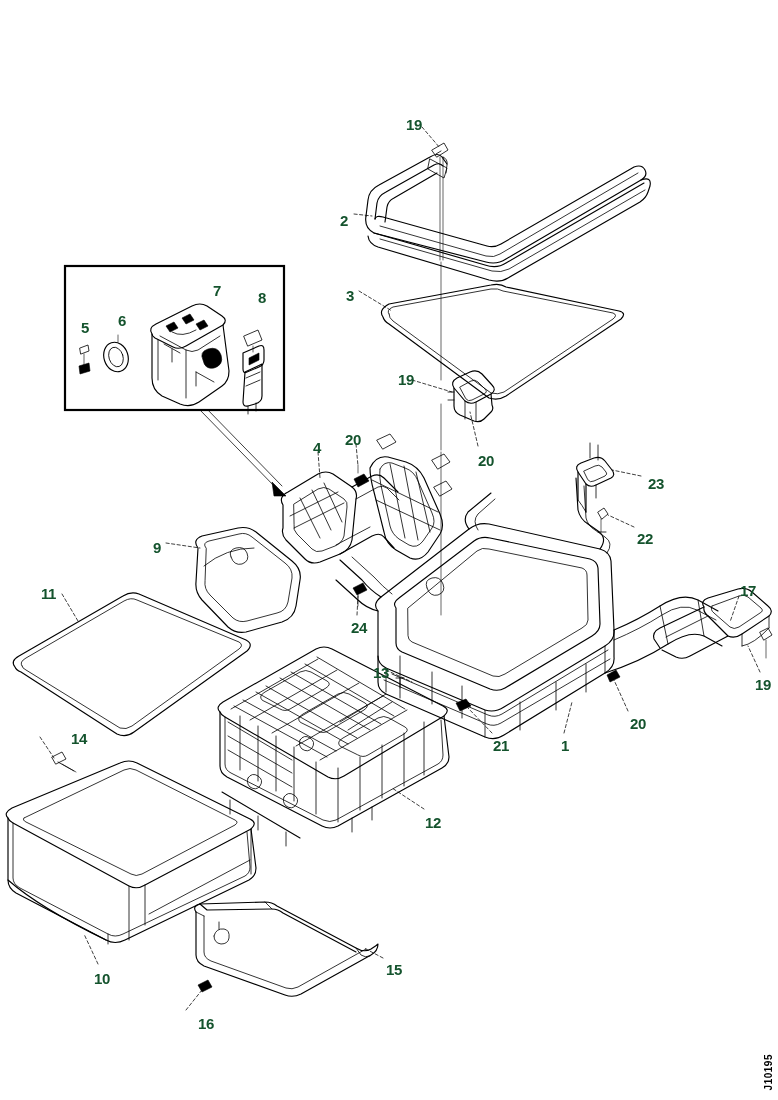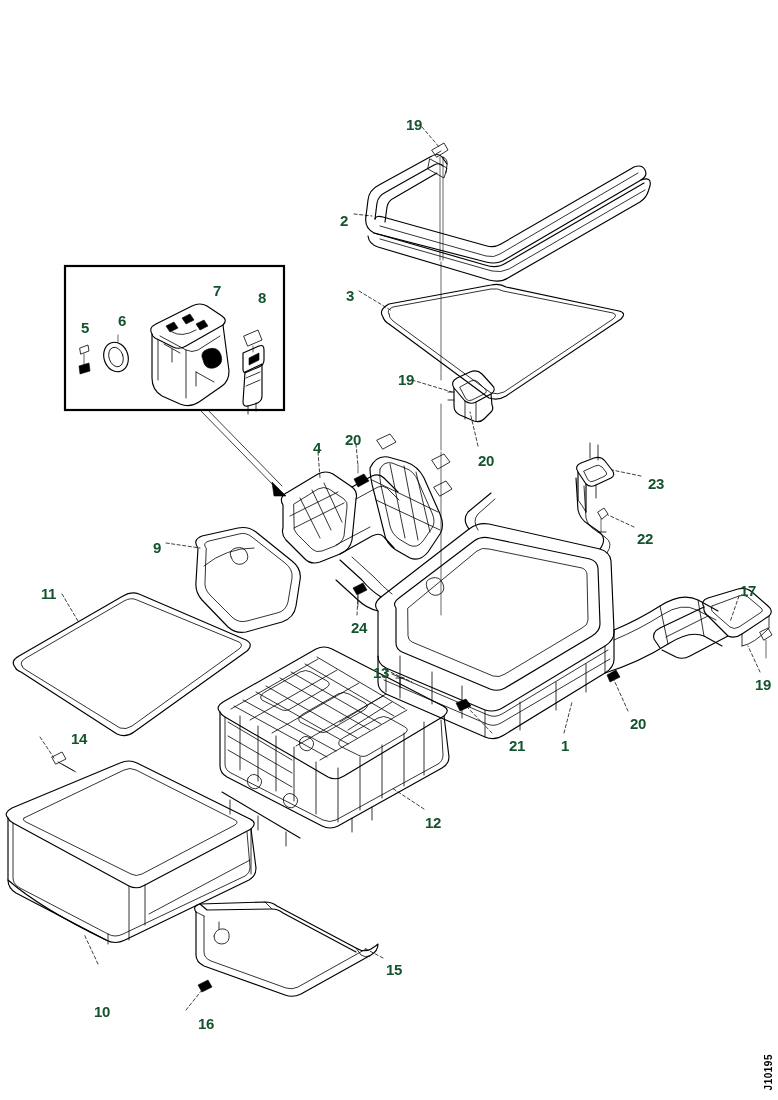--- a/index.html
+++ b/index.html
@@ -475,23 +475,23 @@
   <span class="callout" style="left:345px; top:432px;">20</span>
   <span class="callout" style="left:648px; top:476px;">23</span>
   <span class="callout" style="left:637px; top:531px;">22</span>
   <span class="callout" style="left:153px; top:540px;">9</span>
   <span class="callout" style="left:41px; top:586px;">11</span>
   <span class="callout" style="left:740px; top:583px;">17</span>
   <span class="callout" style="left:351px; top:620px;">24</span>
   <span class="callout" style="left:373px; top:665px;">13</span>
   <span class="callout" style="left:755px; top:677px;">19</span>
   <span class="callout" style="left:630px; top:716px;">20</span>
-  <span class="callout" style="left:493px; top:738px;margin-left:16px;">21</span>
+  <span class="callout" style="left:493px; top:738px;">21</span>
   <span class="callout" style="left:561px; top:738px;">1</span>
   <span class="callout" style="left:27px; top:731px;margin-left:44px;">14</span>
   <span class="callout" style="left:425px; top:815px;">12</span>
-  <span class="callout" style="left:94px; top:971px;margin-top:33px;">10</span>
+  <span class="callout" style="left:94px; top:971px;">10</span>
   <span class="callout" style="left:386px; top:962px;">15</span>
   <span class="callout" style="left:175px; top:1016px;margin-left:23px;">16</span>
 
   <span class="corner-code">J10195</span>
 
 </div>
 
 </body></html>

